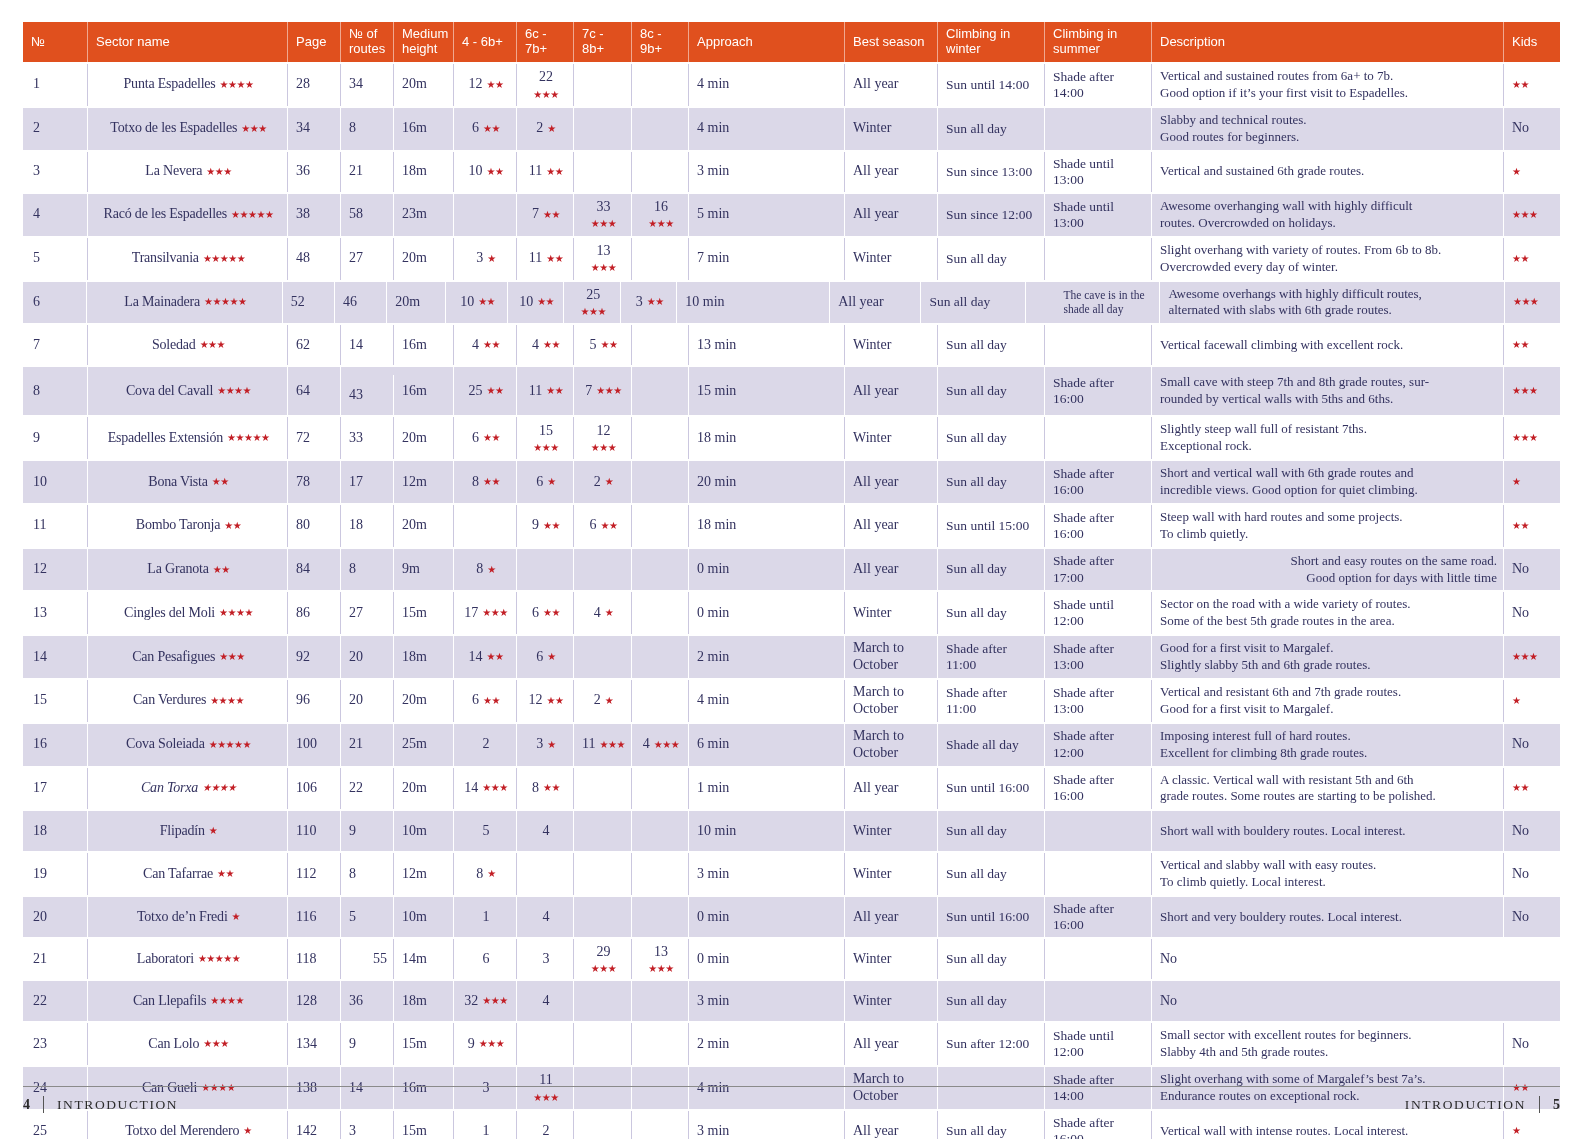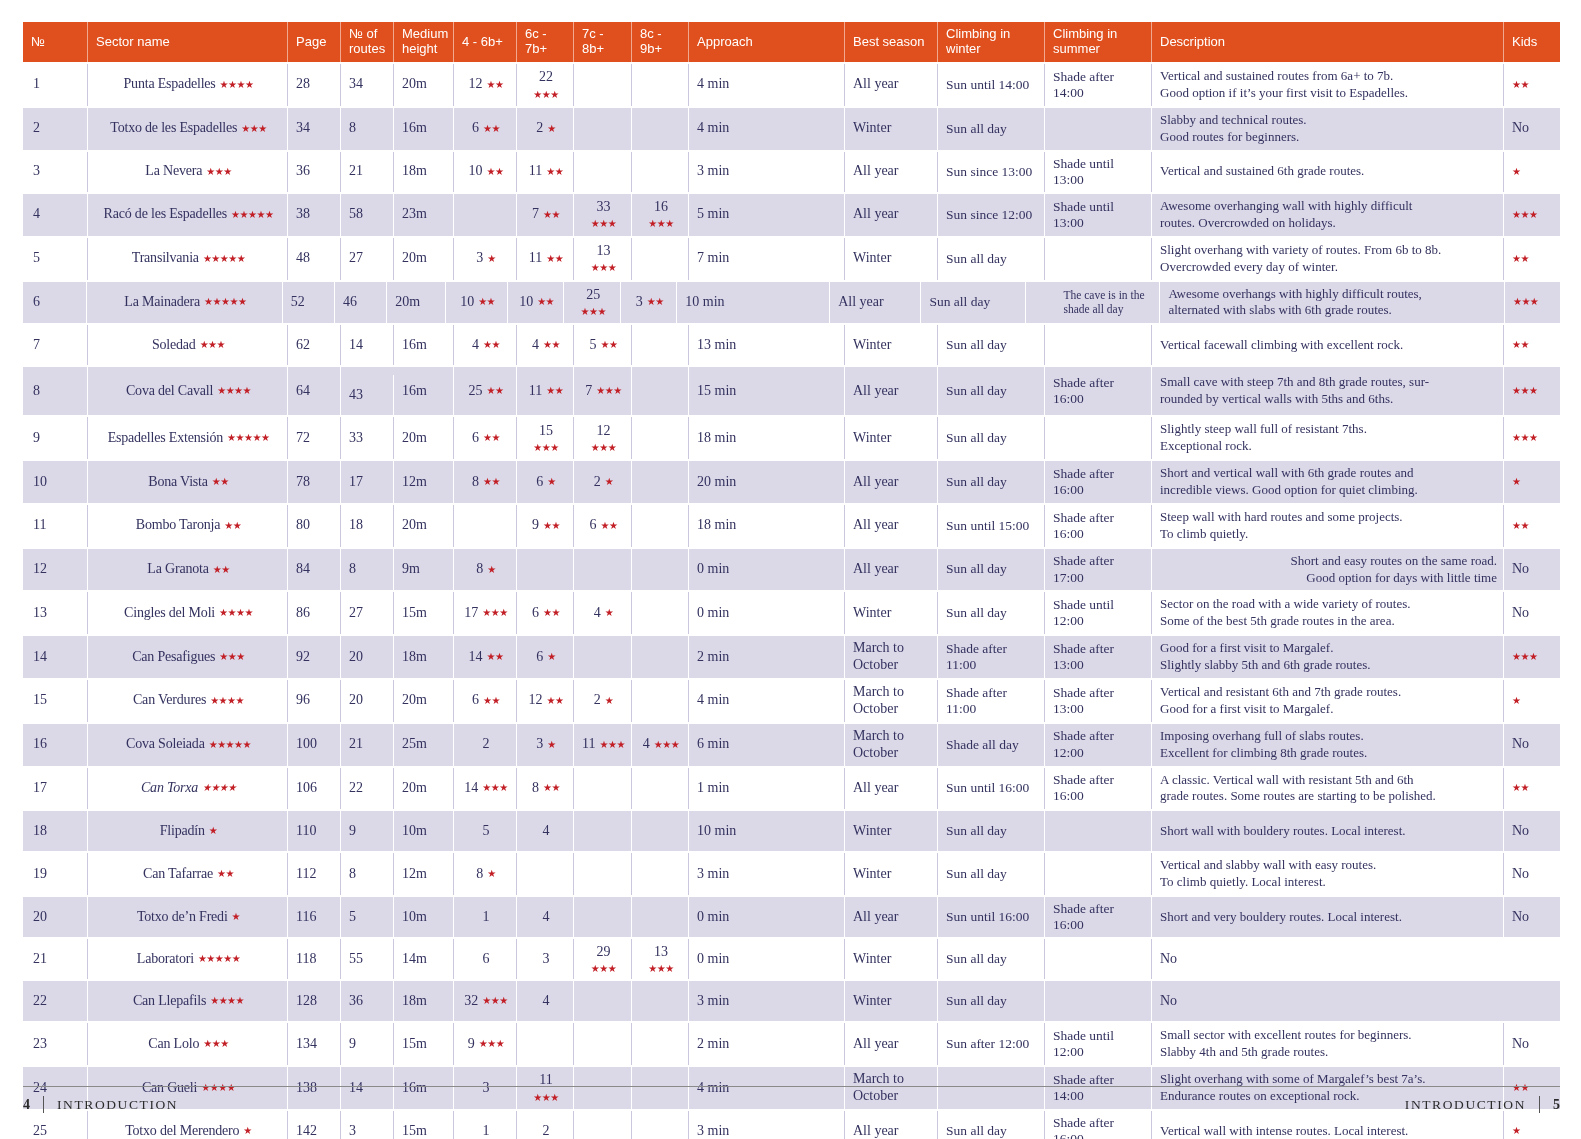--- a/index.html
+++ b/index.html
@@ -596,21 +596,21 @@
           </div>
           <div class="cell hcell" style="width: 57px;">
             <span>4</span>
             <span class="stars">★★★</span>
           </div>
           <div class="cell" style="width: 156px;">6 min</div>
           <div class="cell" style="width: 93px;">March to October</div>
           <div class="cell cond" style="width: 107px;">Shade all day</div>
           <div class="cell cond" style="width: 107px;">Shade after 12:00</div>
           <div class="cell desc" style="width: 352px;">
-            <div>Imposing overhang full of slabs routes.</div>
+            <div>Imposing interest full of hard routes.</div>
             <div>Excellent for climbing 8th grade routes.</div>
           </div>
           <div class="cell" style="width: 56px;">No</div>
         </div>
         <div class="row">
           <div class="cell" style="width: 65px;">17</div>
           <div class="cell hcell" style="width: 200px; font-style: italic;">
             <span class="name-text">Can Torxa</span>
             <span class="stars">★★★★</span>
           </div>
@@ -717,21 +717,21 @@
           </div>
           <div class="cell" style="width: 56px;">No</div>
         </div>
         <div class="row">
           <div class="cell" style="width: 65px;">21</div>
           <div class="cell hcell" style="width: 200px;">
             <span class="name-text">Laboratori</span>
             <span class="stars">★★★★★</span>
           </div>
           <div class="cell" style="width: 53px;">118</div>
-          <div class="cell" style="width: 53px;">55</div>
+          <div class="cell" style="width: 53px; text-align: right;">55</div>
           <div class="cell" style="width: 60px;">14m</div>
           <div class="cell hcell" style="width: 63px;">
             <span>6</span>
           </div>
           <div class="cell hcell" style="width: 57px;">
             <span>3</span>
           </div>
           <div class="cell hcell" style="width: 58px; text-align: right;">
             <span>29</span>
             <span class="stars">★★★</span>

